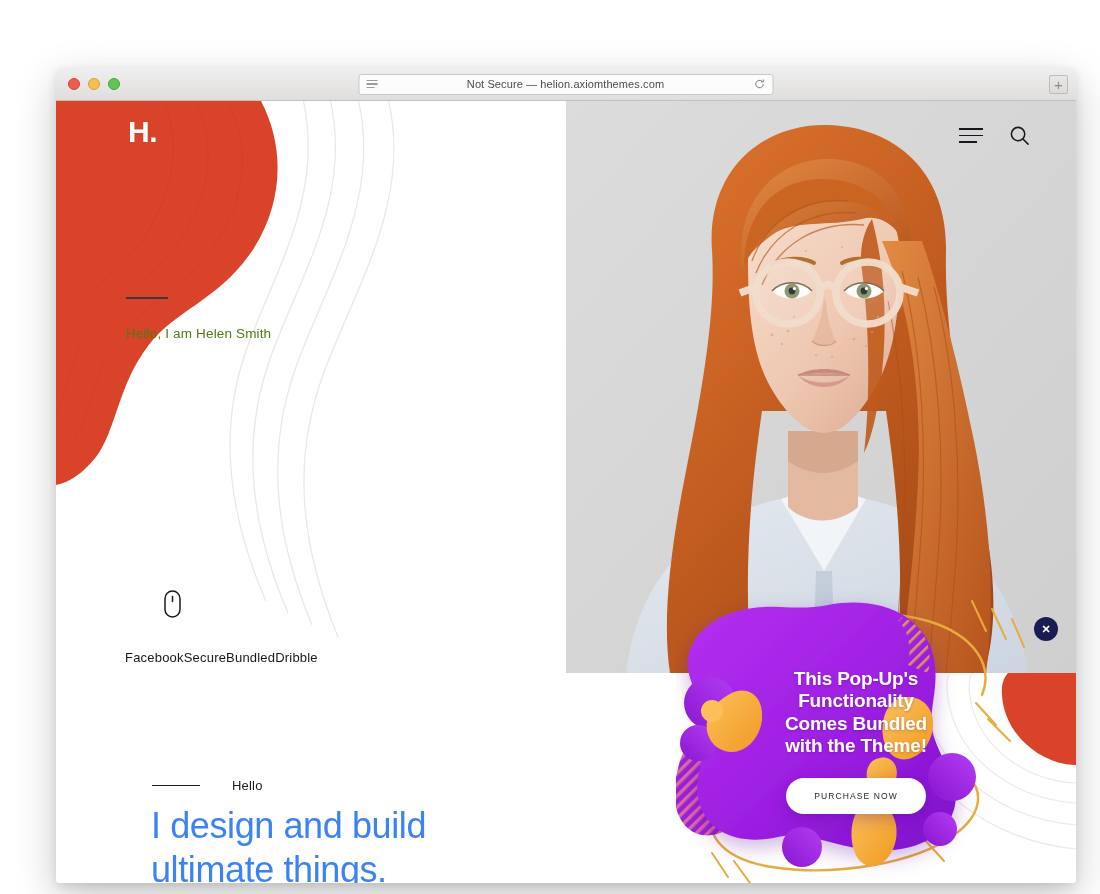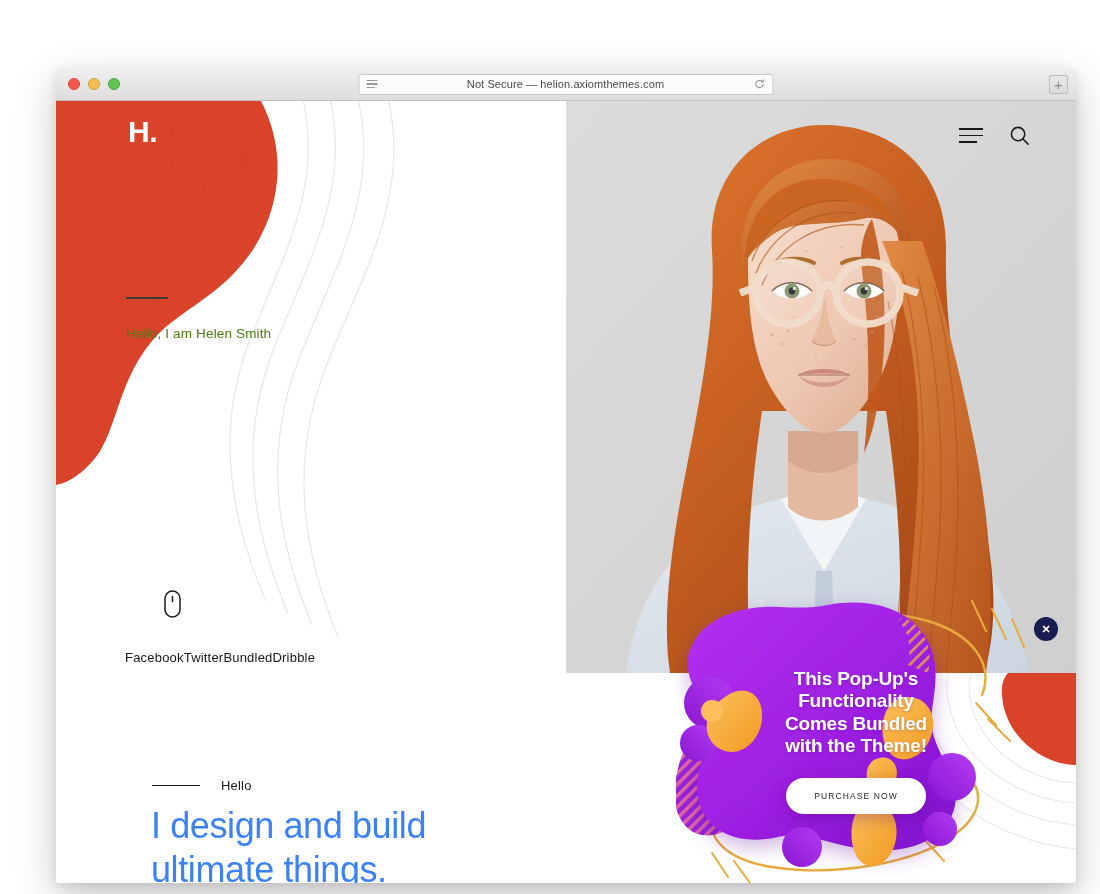--- a/index.html
+++ b/index.html
@@ -142,21 +142,21 @@
   .search-icon { width: 21px; height: 21px; color: #17171c; cursor: pointer; }
 
   
   .lower {
     position: relative;
     width: 100%; height: 210px;
     background: #ffffff; overflow: hidden;
   }
   .sec-label {
     position: absolute; left: 96px; top: 105px;
-    display: flex; align-items: center; gap: 21px; z-index: 4; justify-content: space-between;
+    display: flex; align-items: center; gap: 32px; z-index: 4; justify-content: space-between;
   }
   .sec-label .line { width: 48px; height: 1.6px; background: #1b1b1b; }
   .sec-label .txt { font-size: 13px; color: #1b1b1b; letter-spacing: 0.2px; }
   .sec-heading {
     position: absolute; left: 95px; top: 131px;
     font-size: 36px; line-height: 1.22;
     font-weight: 300; color: #3b82f6;
     letter-spacing: -0.4px; z-index: 4;
     white-space: pre-line;
   }
@@ -267,21 +267,21 @@
 
         <div class="mouse-icon">
           <svg width="17" height="28" viewBox="0 0 17 28" fill="none" stroke="#1b1b1b" stroke-width="1.5">
             <rect x="1" y="1" width="15" height="26" rx="7.5"></rect>
             <line x1="8.5" y1="6.5" x2="8.5" y2="11.5" stroke-linecap="round"></line>
           </svg>
         </div>
 
         <div class="social-links">
           <a href="#">Facebook</a>
-          <a href="#">Twitter</a>
+          <a href="#">Secure</a>
           <a href="#">Bundled</a>
           <a href="#">Dribble</a>
         </div>
       </div>
 
       <div class="hero-right">
         <svg class="portrait" viewBox="0 0 510 572" preserveAspectRatio="xMidYMid slice">
           <defs>
             <linearGradient id="bgGrad" x1="0" y1="0" x2="1" y2="1">
               <stop offset="0%" stop-color="#dcdcdc"></stop>

